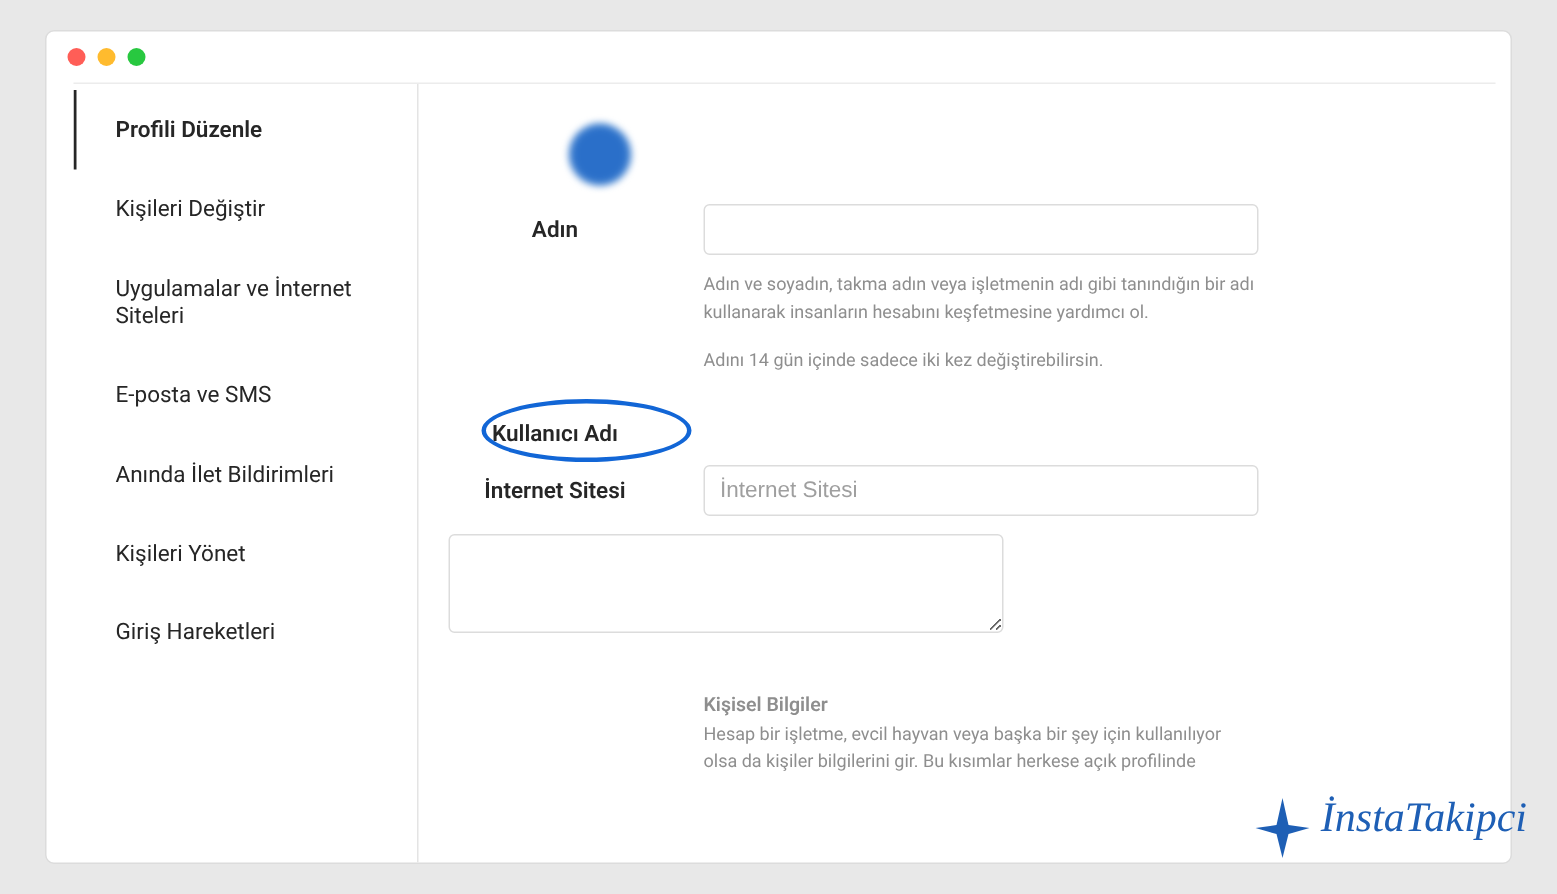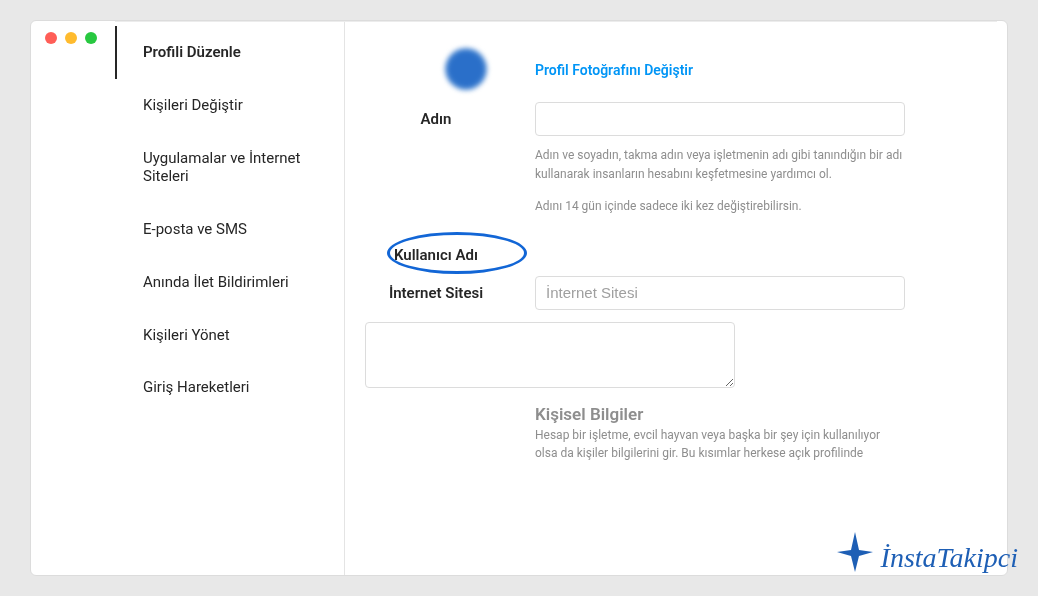--- a/index.html
+++ b/index.html
@@ -14,21 +14,21 @@
     .window {
       position: absolute;
       left: 30px;
       top: 20px;
       right: 30px;
       bottom: 20px;
       background: #fff;
       border: 1px solid #dcdcdc;
       border-radius: 6px;
       display: flex;
-      flex-direction: row;
+      flex-direction: column;
     }
     .titlebar {
       height: 34px;
       display: flex;
       align-items: center;
       padding-left: 14px;
       gap: 8px;
     }
     .dot { width: 12px; height: 12px; border-radius: 50%; }
     .dot-red { background: #ff5e57; }
@@ -119,40 +119,41 @@
       height: 66px;
       border: 1px solid #dcdcdc;
       border-radius: 4px;
       padding: 6px 10px;
       resize: vertical;
       font-size: 15px;
       font-family: inherit;
       outline: none;
     }
     .section-head {
-      font-size: 17px;
+      font-size: 13px;
       color: #8e8e8e;
       font-weight: 600;
+      margin-top: 25px;
     }
     .highlight-ellipse {
       position: absolute;
       border: 3px solid #1266d6;
       border-radius: 50%;
       width: 140px;
       height: 42px;
       left: 22px;
       top: -6px;
       pointer-events: none;
     }
     .watermark {
       position: absolute;
       right: 20px;
       bottom: 22px;
       display: flex;
-      align-items: flex-end;
+      align-items: flex-start;
       gap: 6px;
       pointer-events: none;
     }
     .wm-text {
       font-family: "Brush Script MT", "Segoe Script", cursive;
       font-size: 28px;
       color: #1e5fb5;
       font-style: italic;
     }
     .wm-star { color: #1e5fb5; }
@@ -176,23 +177,20 @@
       <div class="side-item">Kişileri Yönet</div>
       <div class="side-item">Giriş Hareketleri</div>
     </div>
 
     <div class="main">
 
       <div class="row">
         <div class="row-label" style="padding-top:0;">
           <div class="avatar"></div>
         </div>
-        <div class="row-control">
-          <div class="change-photo">Profil Fotoğrafını Değiştir</div>
-        </div>
       </div>
 
       <div class="row">
         <div class="row-label">Adın</div>
         <div class="row-control">
           <input class="text-input" type="text" value="" style="">
           <div class="hint">Adın ve soyadın, takma adın veya işletmenin adı gibi tanındığın bir adı kullanarak insanların hesabını keşfetmesine yardımcı ol.</div>
           <div class="hint hint2">Adını 14 gün içinde sadece iki kez değiştirebilirsin.</div>
         </div>
       </div>

